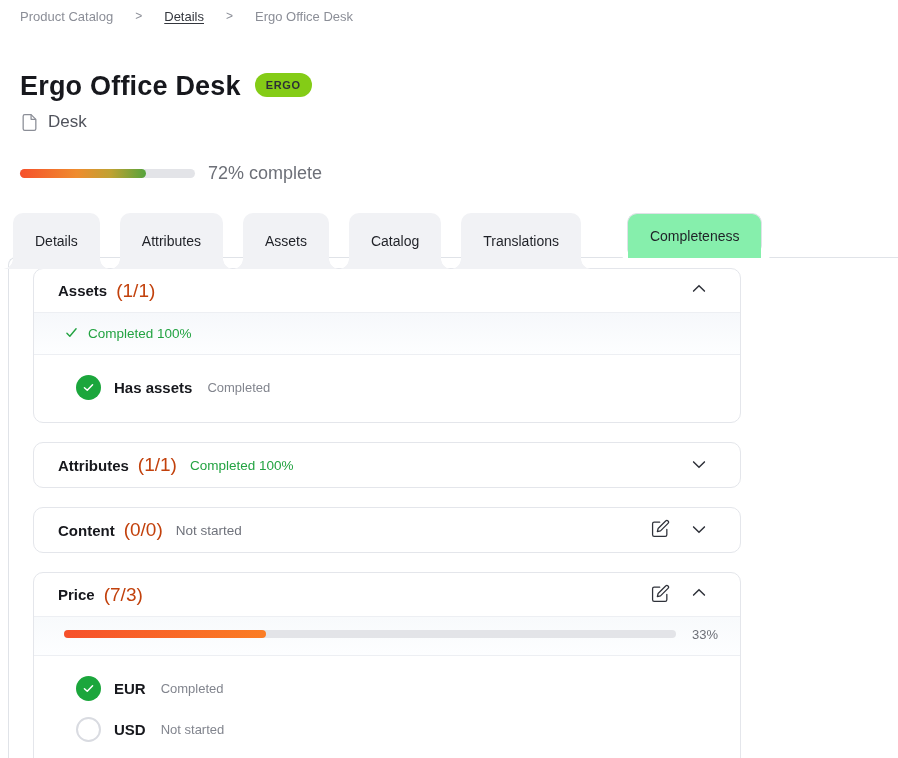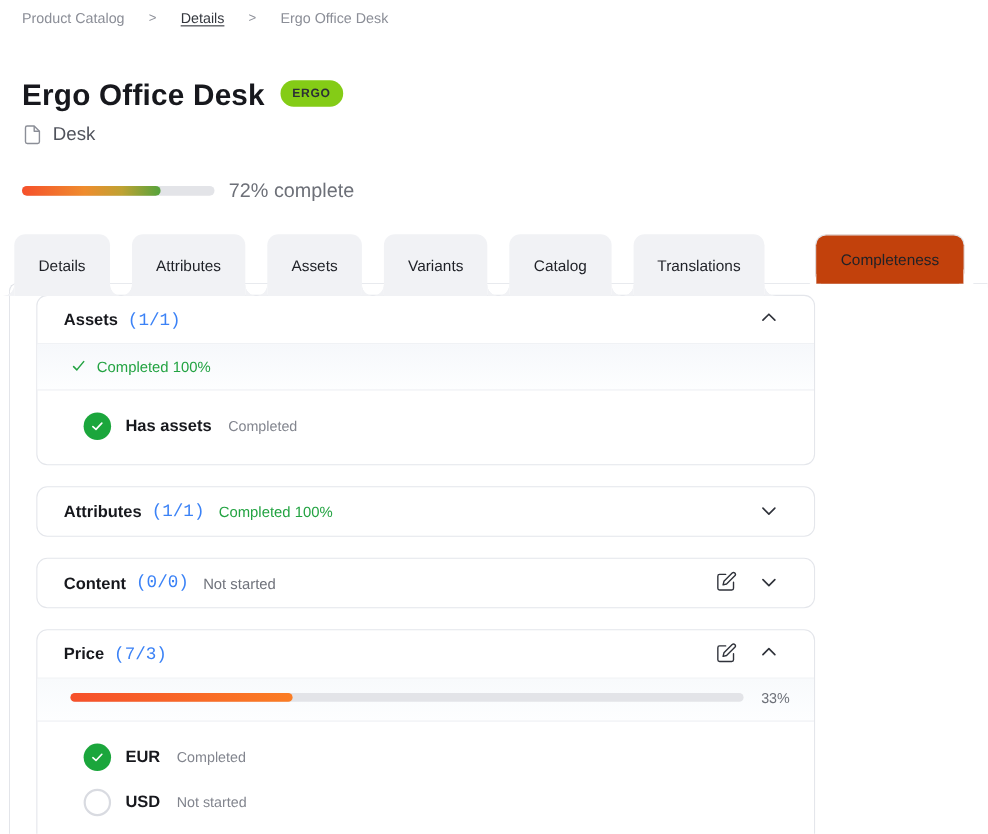--- a/index.html
+++ b/index.html
@@ -32,37 +32,37 @@
 
   
   .tabbar { display:flex; align-items:flex-start; height:44px; margin:29px 0 0 3px; position:relative; z-index:2; }
   .tab { position:relative; display:flex; align-items:center; justify-content:center; height:56px;
          padding:0 22px; margin:0 10px; background:#f1f2f5; border-radius:10px 10px 0 0;
          font-size:14px; color:#1f2127; white-space:nowrap; }
   .tab::before { content:""; position:absolute; left:-10px; bottom:0; width:10px; height:10px;
          background:radial-gradient(circle 10px at 0 0, rgba(0,0,0,0) 9.5px, #f1f2f5 10px); }
   .tab::after { content:""; position:absolute; right:-10px; bottom:0; width:10px; height:10px;
          background:radial-gradient(circle 10px at 100% 0, rgba(0,0,0,0) 9.5px, #f1f2f5 10px); }
-  .tab.active { background:#c2410c; height:45px; border:1px solid #dfe2e7; border-bottom:0; z-index:3;margin-left:36px; }
+  .tab.active { background:#86efac; height:45px; border:1px solid #dfe2e7; border-bottom:0; z-index:3;margin-left:36px; }
   .tab.active::before { left:-10px; bottom:-1px;
          background:radial-gradient(circle 10px at 0 0, rgba(0,0,0,0) 9.5px, #fff 10px); }
   .tab.active::after { right:-14px; bottom:-1px; width:14px; height:14px;
          background:radial-gradient(circle 14px at 100% 0, rgba(0,0,0,0) 13.5px, #fff 14px); }
 
   
   .panel { position:relative; z-index:1; margin-left:8px; width:890px; min-height:509px; background:#fff;
            border-top:1px solid #e0e3e8; border-left:1px solid #e0e3e8; border-radius:8px 0 0 0; }
   .sections { padding:10px 0 0 24px; }
 
   
   .card { width:708px; background:#fff; border:1px solid #e4e6eb; border-radius:10px; margin-bottom:19px; }
   .card-header { display:flex; align-items:center; height:44px; padding:0 30px 0 24px; }
   .card.expanded > .card-header { border-bottom:1px solid #edeff3; }
   .sec-title { font-size:15px; font-weight:700; color:#17181d; }
-  .sec-count { font-size:16px; color:#3b82f6; margin-left:9px;font-family:Liberation Mono, monospace; }
+  .sec-count { font-size:19px; color:#c2410c; margin-left:9px; }
   .sec-status { font-size:13.5px; margin-left:13px; }
   .sec-status.success { color:#23a342; }
   .sec-status.muted { color:#6f727b; }
   .hdr-icons { margin-left:auto; display:flex; align-items:center; gap:17px; }
   .icon-btn { background:none; border:none; padding:1px; display:flex; align-items:center; }
 
   .summary-row { display:flex; align-items:center; gap:9px; height:42px; padding:0 24px 0 30px;
                  background:linear-gradient(180deg,#f6f8fb 0%, #fdfeff 100%);
                  border-bottom:1px solid #edeff3; font-size:13.5px; }
   .summary-text { color:#23a342; }
@@ -121,23 +121,20 @@
       <div class="tab" data-interactable="true">
         <span data-interactable="false">Details</span>
       </div>
       <div class="tab" data-interactable="true">
         <span data-interactable="false">Attributes</span>
       </div>
       <div class="tab" data-interactable="true">
         <span data-interactable="false">Assets</span>
       </div>
       <div class="tab" data-interactable="true">
-        <span data-interactable="false">Variants</span>
-      </div>
-      <div class="tab" data-interactable="true">
         <span data-interactable="false">Catalog</span>
       </div>
       <div class="tab" data-interactable="true">
         <span data-interactable="false">Translations</span>
       </div>
       <div class="tab active" data-interactable="true">
         <span data-interactable="false">Completeness</span>
       </div>
     </div>
 

